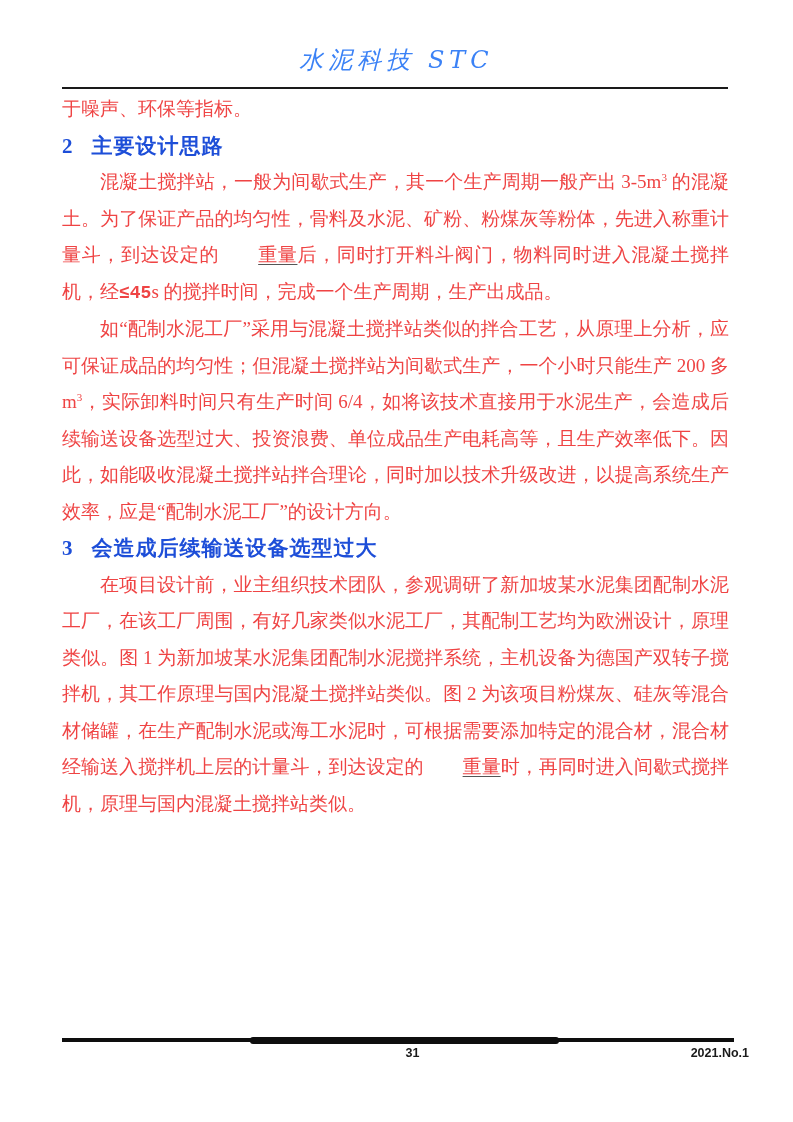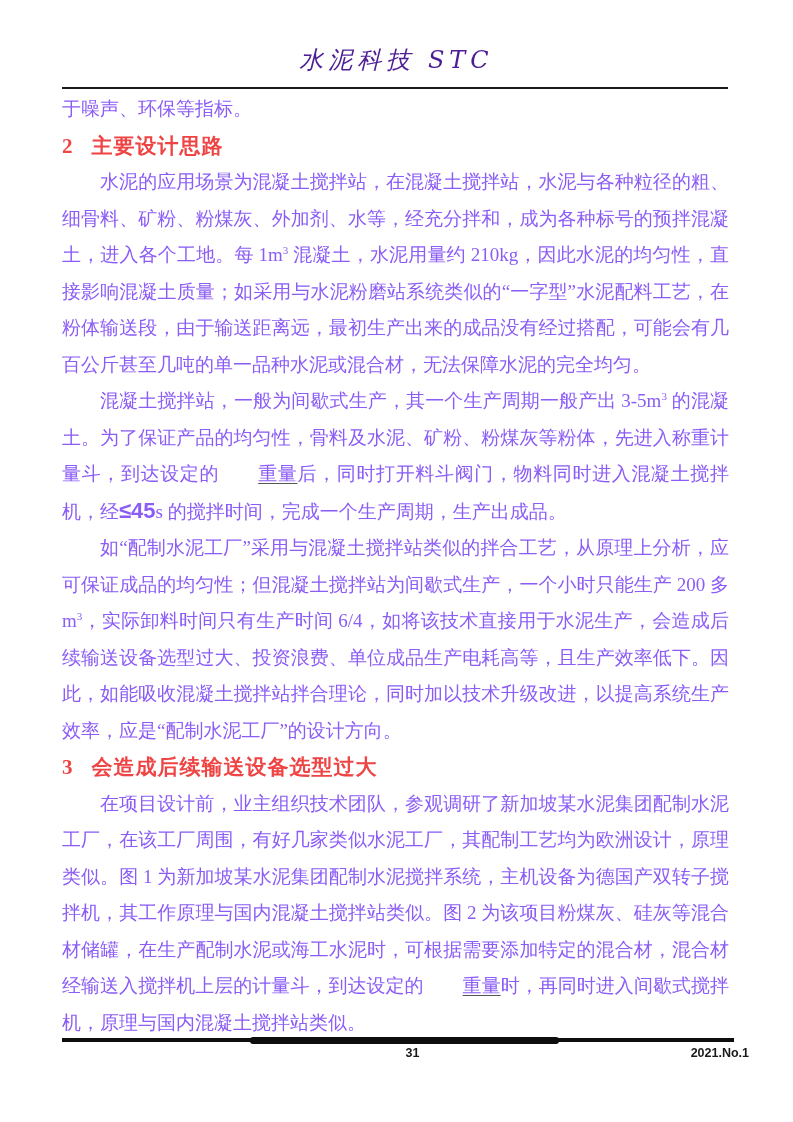--- a/index.html
+++ b/index.html
@@ -20,21 +20,21 @@
   .journal-title {
     position: absolute;
     top: 44px;
     left: 0;
     width: 100%;
     text-align: center;
     font-family: "DejaVu Serif", "Liberation Serif", serif;
     font-style: italic;
     font-size: 24px;
     letter-spacing: 5px;
-    color: #4c1d95;
+    color: #3b82f6;
   }
   .header-rule {
     position: absolute;
     top: 87px;
     left: 62px;
     width: 666px;
     height: 2px;
     background: #1a1a1a;
   }
   
@@ -43,49 +43,49 @@
     top: 91px;
     left: 62px;
     width: 667px;
   }
   .body-text {
     margin: 0;
     font-size: 19px;
     line-height: 36.5px;
     text-align: justify;
     text-justify: inter-ideograph;
-    color: #8b5cf6;
+    color: #ef4444;
   }
   .body-text.indent { text-indent: 2em; }
   .intro { text-indent: 0; }
   .section-heading {
     margin: 0;
     font-family: "Liberation Sans", "DejaVu Sans", sans-serif;
     font-weight: 700;
     font-size: 21px;
     line-height: 36.5px;
-    color: #ef4444;
+    color: #1d4ed8;
     letter-spacing: 1px;
   }
   .sec-num {
     font-family: "Liberation Serif", "DejaVu Serif", serif;
     font-weight: 600;
     margin-right: 19px;
     letter-spacing: 0;
   }
   
   sup.run-sup {
     font-size: 11px;
     line-height: 0;
     vertical-align: super;
   }
   .run-bs {
-    font-family: Liberation Sans, sans-serif;
+    font-family: Liberation Mono, monospace;
     font-weight: 700;
-    font-size: 22px;
+    font-size: 18px;
     margin-top: 12px;
   }
   .run-u {
     text-decoration: underline;
     text-underline-offset: 3px;
     text-decoration-thickness: 1px;
     text-decoration-color: #555;
     margin-left: 39px;
   }
   
@@ -139,21 +139,20 @@
   <div class="header-rule"></div>
 
   <div class="content">
 
     <p class="body-text intro">于噪声、环保等指标。</p>
 
     <h2 class="section-heading">
       <span class="sec-num">2</span><span>主要设计思路</span>
     </h2>
 
-    <p class="body-text indent"><span>水泥的应用场景为混凝土搅拌站，在混凝土搅拌站，水泥与各种粒径的粗、细骨料、矿粉、粉煤灰、外加剂、水等，经充分拌和，成为各种标号的预拌混凝土，进入各个工地。每 1m</span><sup class="run-sup">3</sup><span> 混凝土，水泥用量约 210kg，因此水泥的均匀性，直接影响混凝土质量；如采用与水泥粉磨站系统类似的“一字型”水泥配料工艺，在粉体输送段，由于输送距离远，最初生产出来的成品没有经过搭配，可能会有几百公斤甚至几吨的单一品种水泥或混合材，无法保障水泥的完全均匀。</span></p>
     <p class="body-text indent"><span>混凝土搅拌站，一般为间歇式生产，其一个生产周期一般产出 3-5m</span><sup class="run-sup">3</sup><span> 的混凝土。为了保证产品的均匀性，骨料及水泥、矿粉、粉煤灰等粉体，先进入称重计量斗，到达设定的</span><span class="run-u">重量</span><span>后，同时打开料斗阀门，物料同时进入混凝土搅拌机，经</span><span class="run-bs">≤45</span><span>s 的搅拌时间，完成一个生产周期，生产出成品。</span></p>
     <p class="body-text indent"><span>如“配制水泥工厂”采用与混凝土搅拌站类似的拌合工艺，从原理上分析，应可保证成品的均匀性；但混凝土搅拌站为间歇式生产，一个小时只能生产 200 多 m</span><sup class="run-sup">3</sup><span>，实际卸料时间只有生产时间 6/4，如将该技术直接用于水泥生产，会造成后续输送设备选型过大、投资浪费、单位成品生产电耗高等，且生产效率低下。因此，如能吸收混凝土搅拌站拌合理论，同时加以技术升级改进，以提高系统生产效率，应是“配制水泥工厂”的设计方向。</span></p>
 
     <h2 class="section-heading">
       <span class="sec-num">3</span><span>会造成后续输送设备选型过大</span>
     </h2>
 
     <p class="body-text indent"><span>在项目设计前，业主组织技术团队，参观调研了新加坡某水泥集团配制水泥工厂，在该工厂周围，有好几家类似水泥工厂，其配制工艺均为欧洲设计，原理类似。图 1 为新加坡某水泥集团配制水泥搅拌系统，主机设备为德国产双转子搅拌机，其工作原理与国内混凝土搅拌站类似。图 2 为该项目粉煤灰、硅灰等混合材储罐，在生产配制水泥或海工水泥时，可根据需要添加特定的混合材，混合材经输送入搅拌机上层的计量斗，到达设定的</span><span class="run-u">重量</span><span>时，再同时进入间歇式搅拌机，原理与国内混凝土搅拌站类似。</span></p>
 
   </div>

